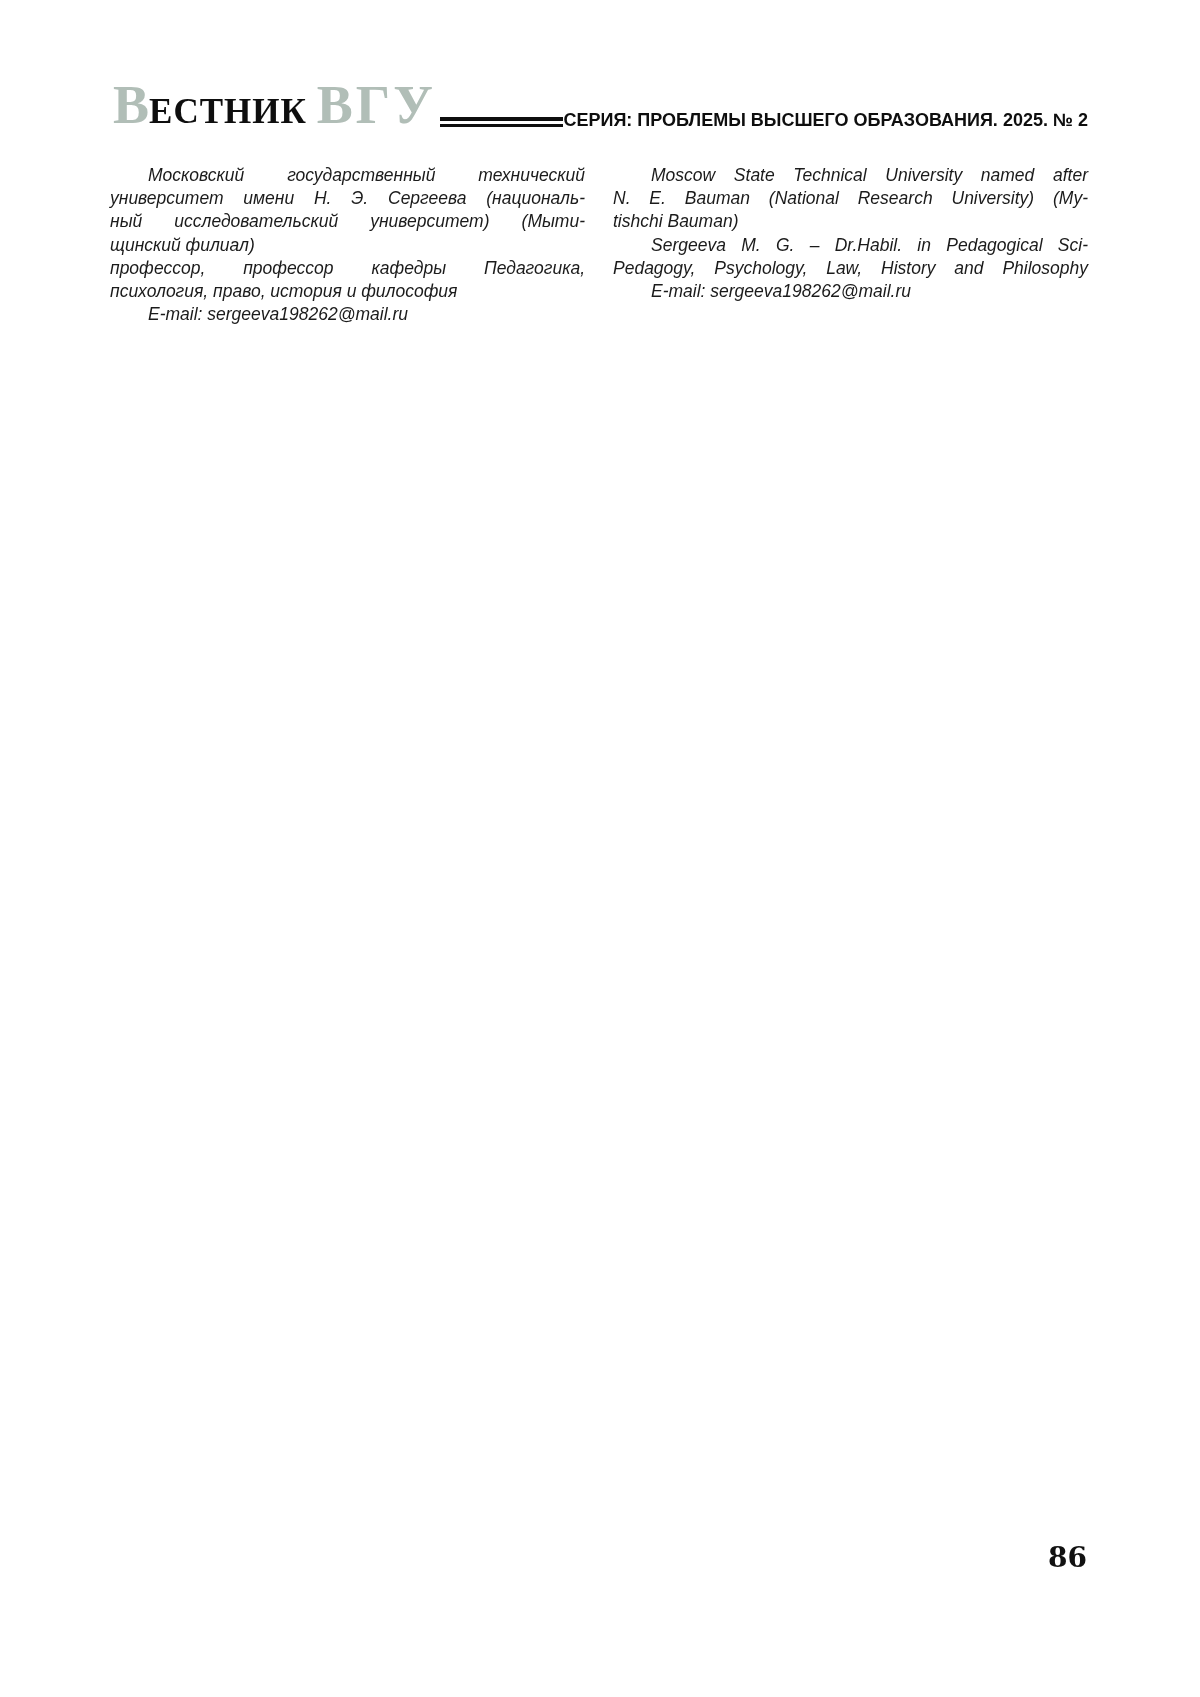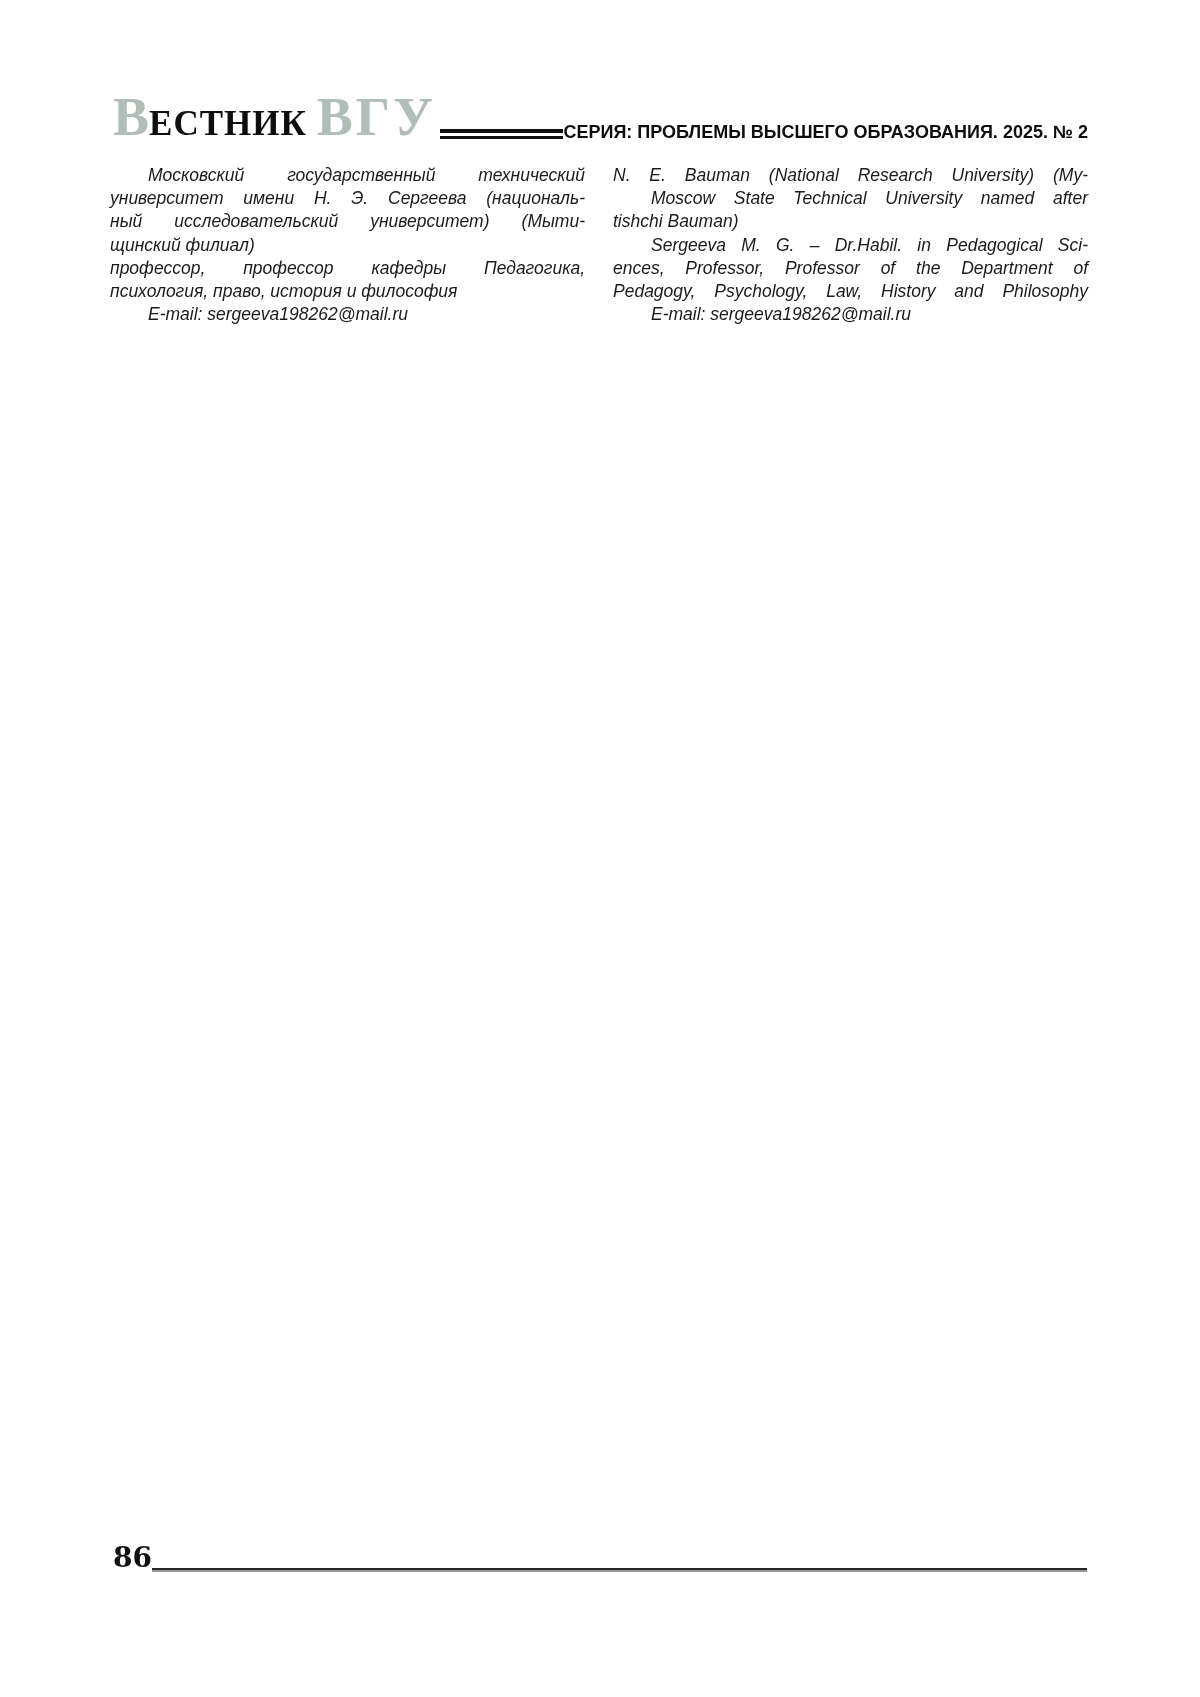--- a/index.html
+++ b/index.html
@@ -8,21 +8,21 @@
     width: 1200px; height: 1697px;
     position: relative;
     font-family: "Liberation Sans", sans-serif;
     color: #1b1b1b;
     overflow: hidden;
   }
 
   
   .masthead {
     position: absolute;
-    top: 90px; left: 113px; right: 112px;
+    top: 78px; left: 113px; right: 112px;
     display: flex;
     align-items: flex-end;
   }
   .logo {
     white-space: nowrap;
     font-family: "Liberation Serif", serif;
     font-weight: bold;
     line-height: 1;
     flex: 0 0 auto;
   }
@@ -71,20 +71,21 @@
     -moz-text-align-last: justify;
   }
   .line.indent { text-indent: 38px; }
 
   
   .footer {
     position: absolute;
     top: 1544px; left: 113px; right: 113px;
     display: flex;
     align-items: flex-end;
+    flex-direction: column;
   }
   .page-number {
     font-family: "DejaVu Serif", "Liberation Serif", serif;
     font-weight: bold;
     font-size: 28px;
     line-height: 1;
     color: #111111;
     flex: 0 0 auto;
   }
   .footer-rule {
@@ -117,25 +118,24 @@
       <div class="line j indent">Московский государственный технический</div>
       <div class="line j">университет имени Н. Э. Сергеева (националь-</div>
       <div class="line j">ный исследовательский университет) (Мыти-</div>
       <div class="line">щинский филиал)</div>
       <div class="line j">профессор, профессор кафедры Педагогика,</div>
       <div class="line">психология, право, история и философия</div>
       <div class="line indent">E-mail: sergeeva198262@mail.ru</div>
     </section>
 
     <section class="col">
+      <div class="line j indent">Moscow State Technical University named after</div>
       <div class="line j">N. E. Bauman (National Research University) (My-</div>
-      <div class="line j indent">Moscow State Technical University named after</div>
       <div class="line">tishchi Bauman)</div>
       <div class="line j indent">Sergeeva M. G. – Dr.Habil. in Pedagogical Sci-</div>
-      <div class="line j">ences, Professor, Professor of the Department of</div>
       <div class="line j">Pedagogy, Psychology, Law, History and Philosophy</div>
       <div class="line indent">E-mail: sergeeva198262@mail.ru</div>
     </section>
 
   </main>
 
   <footer class="footer">
     <span class="page-number">86</span>
     <div class="footer-rule"></div>
   </footer>

